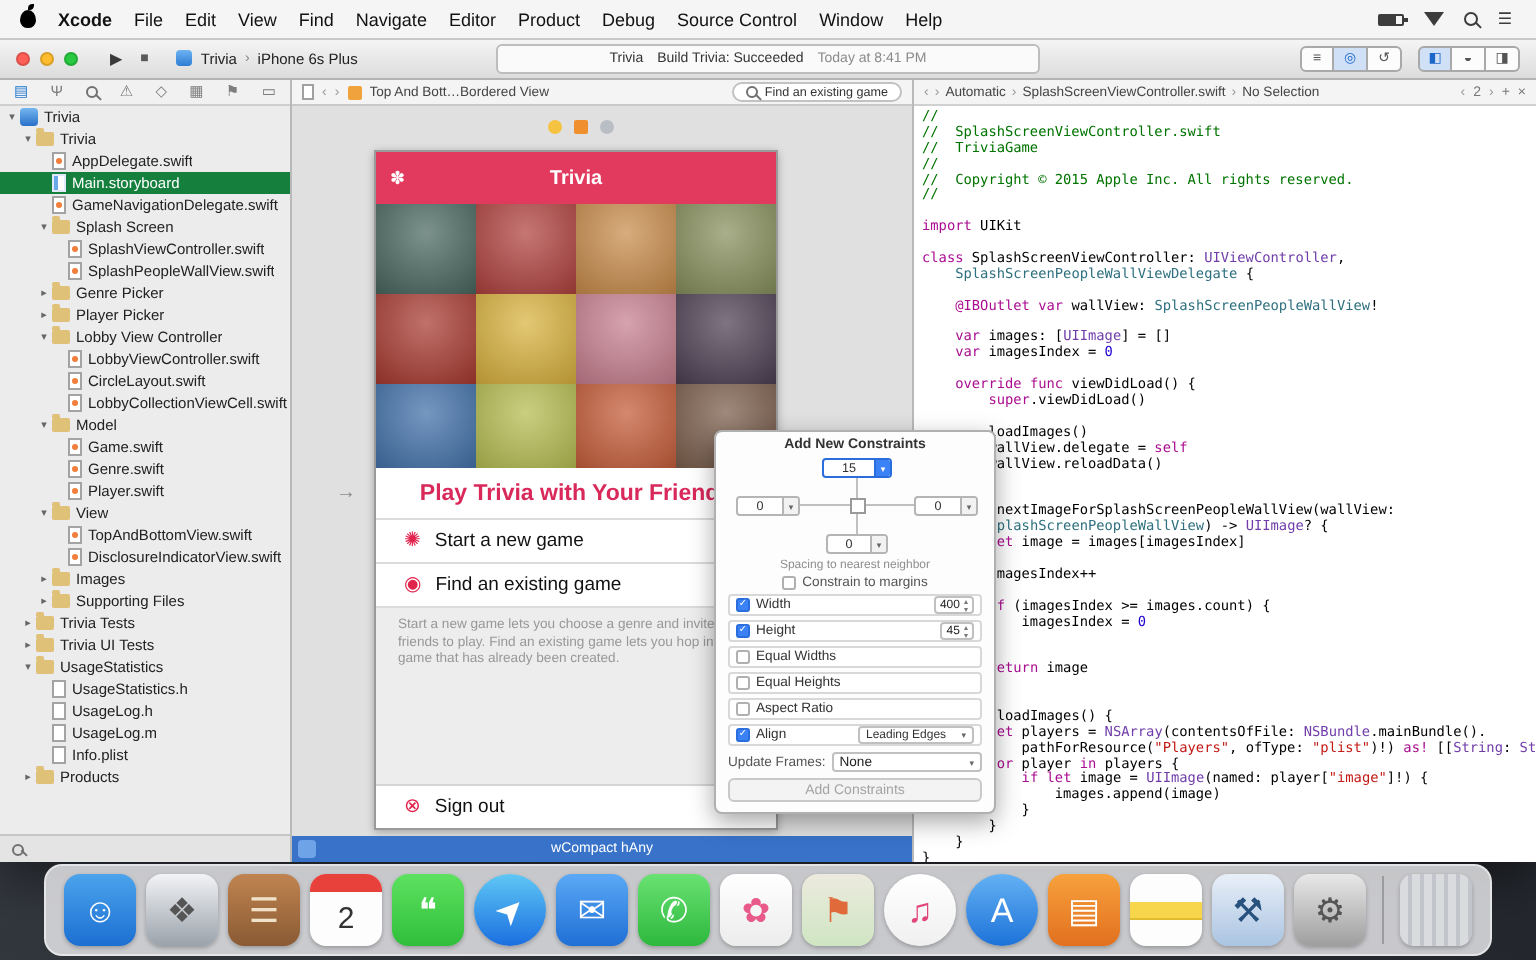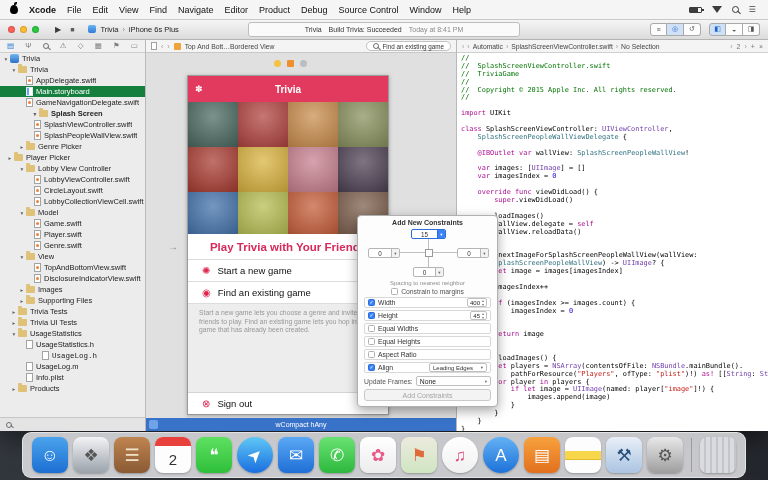--- a/index.html
+++ b/index.html
@@ -245,41 +245,41 @@
         <div class="trow sel" style="padding-left: 18px;">
           <span class="disc"></span>
           <span class="ic sb"></span>
           <span class="tlabel">Main.storyboard</span>
         </div>
         <div class="trow" style="padding-left: 18px;">
           <span class="disc"></span>
           <span class="ic swift"></span>
           <span class="tlabel">GameNavigationDelegate.swift</span>
         </div>
-        <div class="trow" style="padding-left: 31px; font-weight: bold;">
+        <div class="trow" style="padding-left: 18px;">
           <span class="disc">▾</span>
           <span class="ic folder"></span>
           <span class="tlabel">Splash Screen</span>
         </div>
         <div class="trow" style="padding-left: 26px;">
           <span class="disc"></span>
           <span class="ic swift"></span>
           <span class="tlabel">SplashViewController.swift</span>
         </div>
         <div class="trow" style="padding-left: 26px;">
           <span class="disc"></span>
           <span class="ic swift"></span>
           <span class="tlabel">SplashPeopleWallView.swift</span>
         </div>
         <div class="trow" style="padding-left: 18px;">
           <span class="disc">▸</span>
           <span class="ic folder"></span>
           <span class="tlabel">Genre Picker</span>
         </div>
-        <div class="trow" style="padding-left: 6px;">
+        <div class="trow" style="padding-left: 18px;">
           <span class="disc">▸</span>
           <span class="ic folder"></span>
           <span class="tlabel">Player Picker</span>
         </div>
         <div class="trow" style="padding-left: 18px;">
           <span class="disc">▾</span>
           <span class="ic folder"></span>
           <span class="tlabel">Lobby View Controller</span>
         </div>
         <div class="trow" style="padding-left: 26px;">
@@ -303,26 +303,26 @@
           <span class="tlabel">Model</span>
         </div>
         <div class="trow" style="padding-left: 26px;">
           <span class="disc"></span>
           <span class="ic swift"></span>
           <span class="tlabel">Game.swift</span>
         </div>
         <div class="trow" style="padding-left: 26px;">
           <span class="disc"></span>
           <span class="ic swift"></span>
+          <span class="tlabel">Genre.swift</span>
+        </div>
+        <div class="trow" style="padding-left: 26px;">
+          <span class="disc"></span>
+          <span class="ic swift"></span>
           <span class="tlabel">Player.swift</span>
-        </div>
-        <div class="trow" style="padding-left: 26px;">
-          <span class="disc"></span>
-          <span class="ic swift"></span>
-          <span class="tlabel">Genre.swift</span>
         </div>
         <div class="trow" style="padding-left: 18px;">
           <span class="disc">▾</span>
           <span class="ic folder"></span>
           <span class="tlabel">View</span>
         </div>
         <div class="trow" style="padding-left: 26px;">
           <span class="disc"></span>
           <span class="ic swift"></span>
           <span class="tlabel">TopAndBottomView.swift</span>
@@ -355,21 +355,21 @@
         <div class="trow" style="padding-left: 10px;">
           <span class="disc">▾</span>
           <span class="ic folder"></span>
           <span class="tlabel">UsageStatistics</span>
         </div>
         <div class="trow" style="padding-left: 18px;">
           <span class="disc"></span>
           <span class="ic file"></span>
           <span class="tlabel">UsageStatistics.h</span>
         </div>
-        <div class="trow" style="padding-left: 34px; font-family: Liberation Mono, monospace;">
+        <div class="trow" style="padding-left: 18px;">
           <span class="disc"></span>
           <span class="ic file"></span>
           <span class="tlabel">UsageLog.h</span>
         </div>
         <div class="trow" style="padding-left: 18px;">
           <span class="disc"></span>
           <span class="ic file"></span>
           <span class="tlabel">UsageLog.m</span>
         </div>
         <div class="trow" style="padding-left: 18px;">

